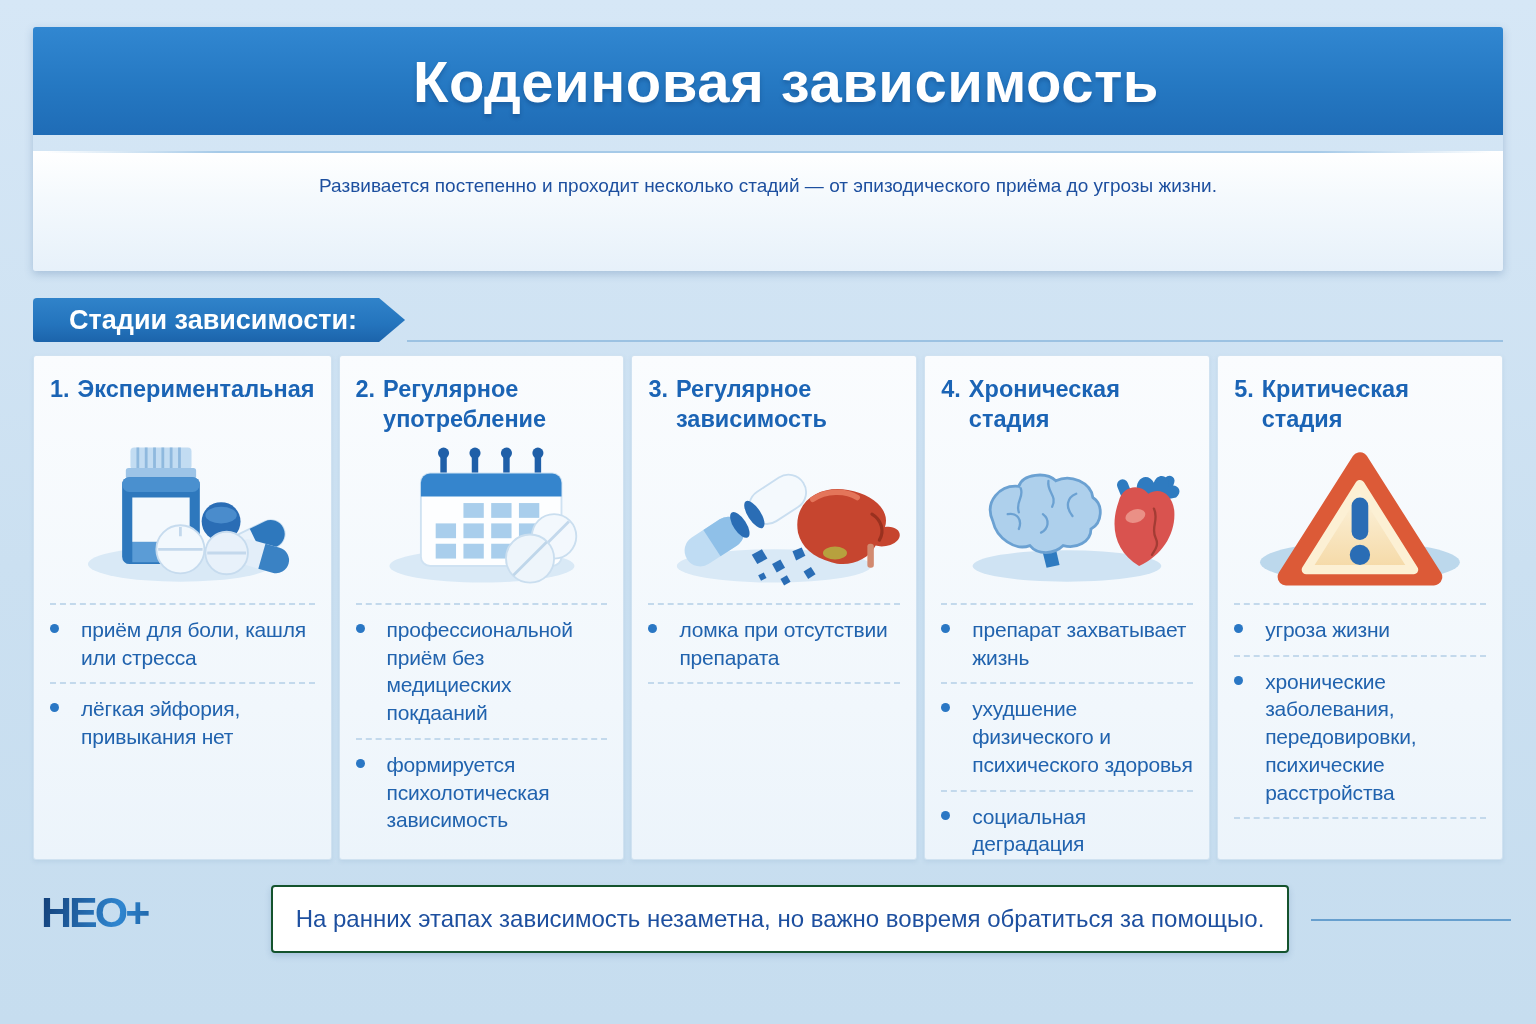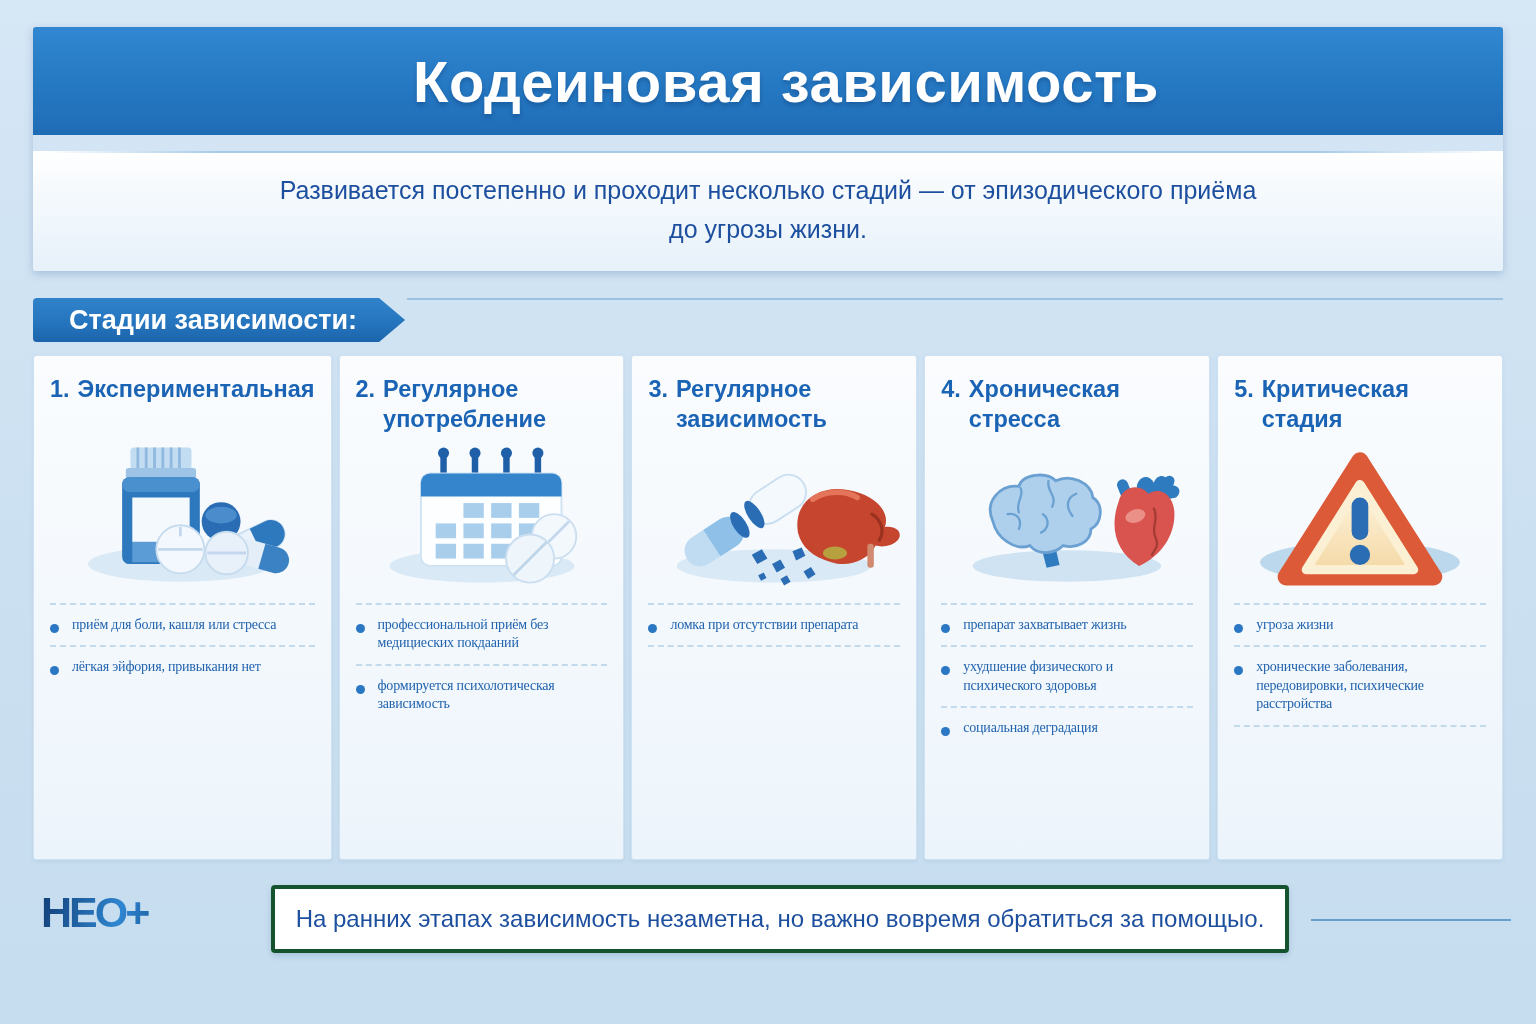--- a/index.html
+++ b/index.html
@@ -13,54 +13,54 @@
   
   .header{border-radius:3px;overflow:hidden;box-shadow:0 3px 8px rgba(40,85,140,.25);}
   .header-blue{height:108px;display:flex;align-items:center;justify-content:center;
     background:linear-gradient(180deg,#3187d1 0%,#2578c2 55%,#1f6cb6 100%);padding-left:36px;}
   .page-title{color:#ffffff;font-size:58px;font-weight:bold;letter-spacing:.5px;
     text-shadow:0 3px 4px rgba(0,40,90,.28);}
   .header-sub{height:120px;background:linear-gradient(180deg,#ffffff 0%,#f4f9fd 40%,#e7f1fa 100%);}
   .subline{height:2px;margin:16px 12px 18px;
     background:linear-gradient(90deg,rgba(160,198,232,0),#a6cae8 12%,#a6cae8 88%,rgba(160,198,232,0));}
   .subtitle{max-width:1010px;margin:0 auto;text-align:center;color:#1d4f9f;
-    font-size:25px;line-height:1.55;}
+    font-size:19px;line-height:1.55;}
 
   
-  .banner-row{display:flex;align-items:flex-start;margin-top:27px;height:44px;}
+  .banner-row{display:flex;align-items:flex-end;margin-top:27px;height:44px;}
   .banner{height:44px;line-height:44px;padding:0 48px 0 36px;border-radius:4px 0 0 4px;
     background:linear-gradient(180deg,#3083ca 0%,#2474bd 60%,#1c64ab 100%);
     color:#fff;font-weight:bold;font-size:27px;
     clip-path:polygon(0 0,calc(100% - 26px) 0,100% 50%,calc(100% - 26px) 100%,0 100%);
     box-shadow:0 2px 5px rgba(40,85,140,.3);}
   .banner-line{flex:1;height:2px;background:#9cc2e2;margin-left:2px;}
 
   
   .cards{display:flex;gap:7px;margin-top:13px;height:505px;}
   .card{flex:1;box-sizing:border-box;display:flex;flex-direction:column;
     background:linear-gradient(180deg,#fafcfe 0%,#f1f7fc 70%,#ecf4fb 100%);
     border:1px solid #d0e2f1;border-radius:3px;padding:18px 16px 14px;
     box-shadow:0 2px 4px rgba(90,130,175,.12);}
   .card-title{display:flex;min-height:64px;color:#1b64b5;font-weight:bold;
     font-size:23.5px;line-height:1.28;}
   .card-num{margin-right:8px;flex:none;}
   .icon-wrap{height:148px;margin:4px 0 2px;display:flex;align-items:center;justify-content:center;}
   .icon-wrap svg{width:100%;height:148px;}
   .dsep{border-top:2px dashed #c3d9ec;margin:11px 0;}
-  .bullet{display:flex;gap:13px;color:#2163ae;font-size:14px;line-height:1.32;letter-spacing:-.2px;font-family:Liberation Serif, serif;}
+  .bullet{display:flex;gap:22px;color:#2163ae;font-size:21px;line-height:1.32;letter-spacing:-.2px;}
   .dot{flex:none;width:9px;height:9px;border-radius:50%;background:#2a77c4;margin-top:8px;}
 
   
   .footer{display:flex;align-items:flex-start;margin-top:25px;}
   .logo{flex:none;width:212px;margin:6px 18px 0 8px;
     font-size:43px;font-weight:bold;letter-spacing:-3px;line-height:1;
     background:linear-gradient(105deg,#123d76 0%,#2f86d0 38%,#14508f 62%,#3f95dd 100%);
     -webkit-background-clip:text;background-clip:text;color:transparent;}
   .footer-box{flex:none;width:1018px;height:68px;box-sizing:border-box;
-    background:#ffffff;border:4px solid #14532d;border-radius:4px;
+    background:#ffffff;border:2px solid #14532d;border-radius:4px;
     display:flex;align-items:center;justify-content:center;
     box-shadow:0 3px 6px rgba(60,100,150,.22);}
   .footer-msg{color:#1d4f9f;font-size:24px;}
   .footer-line{flex:none;width:200px;height:2px;background:#679fce;margin:34px 0 0 22px;}
 </style>
 </head>
 <body>
 
 <div class="poster">
 
@@ -210,21 +210,21 @@
       <div class="bullet">
         <span class="dot"></span>
         <span>ломка при отсутствии препарата</span>
       </div>
       <div class="dsep"></div>
     </div>
 
     <div class="card">
       <div class="card-title">
         <span class="card-num">4.</span>
-        <span>Хроническая стресса</span>
+        <span>Хроническая стадия</span>
       </div>
       <div class="icon-wrap">
         <svg viewBox="0 0 240 160">
           <ellipse cx="120" cy="134" rx="102" ry="17" fill="#cfe3f3"></ellipse>
           <path d="M92 112l6 24 14-3-5-22z" fill="#2f7bc0"></path>
           <path d="M40 86C30 64 48 46 68 48c4-14 30-16 40-6c16-8 38 2 40 18c12 8 10 28-2 34c0 14-16 22-30 18c-10 10-28 10-36 0c-16 6-36-8-40-26z" fill="#aed0ec" stroke="#6ba1d2" stroke-width="3"></path>
           <g stroke="#6ba1d2" stroke-width="2.5" fill="none" stroke-linecap="round">
             <path d="M70 50c4 10-6 14-2 26"></path>
             <path d="M100 42c-2 12 10 16 4 28"></path>
             <path d="M130 56c-10 4-12 14-4 24"></path>

